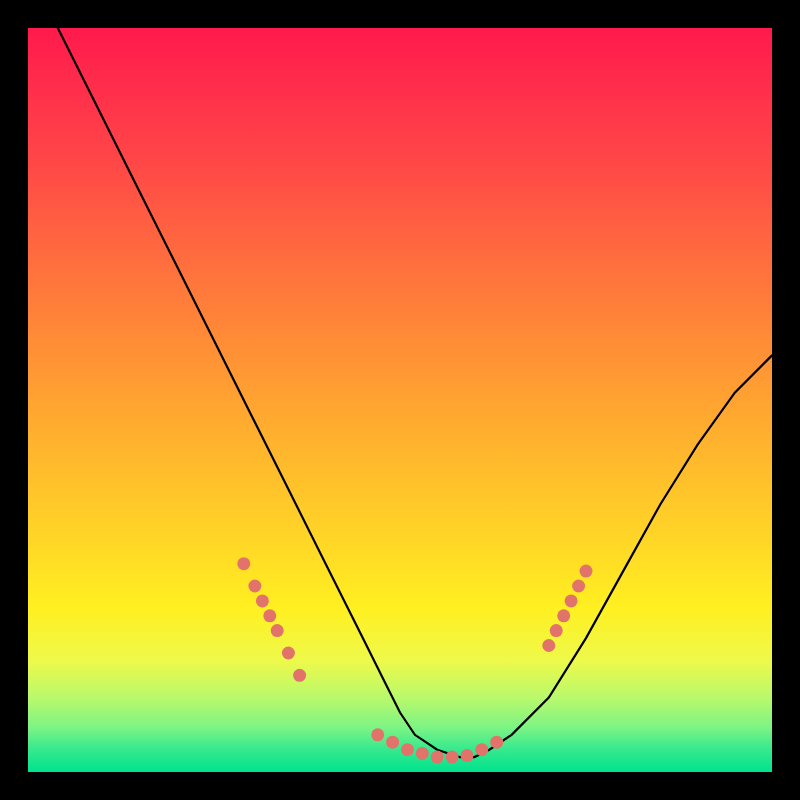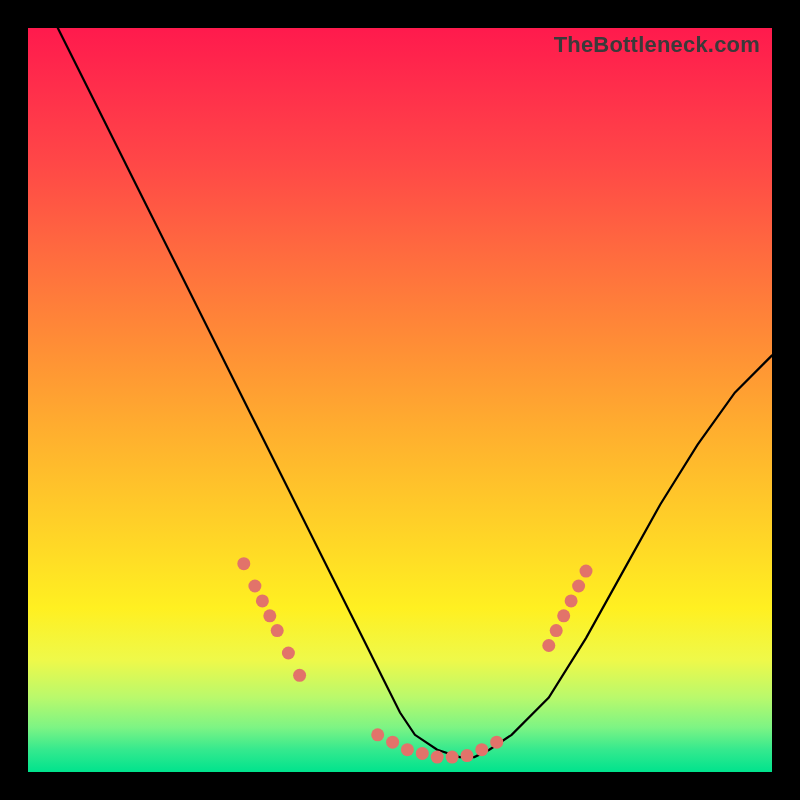--- a/index.html
+++ b/index.html
@@ -58,21 +58,20 @@
     height: 744px;
     overflow: visible;
   }
 </style>
 </head>
 <body>
 
 <div class="frame">
   <div class="plot-area">
 
-    <div class="watermark">TheBottleneck.com</div>
 
     <svg class="curve" viewBox="0 0 744 744" preserveAspectRatio="none">
       <path id="main-curve" fill="none" stroke="#000" stroke-width="2.2" stroke-linecap="round" d="M29.8,0.0 L74.4,89.3 L111.6,163.7 L148.8,238.1 L186.0,312.5 L223.2,386.9 L260.4,461.3 L297.6,535.7 L334.8,610.1 L357.1,654.7 L372.0,684.5 L386.9,706.8 L409.2,721.7 L431.5,729.1 L446.4,729.1 L461.3,721.7 L483.6,706.8 L520.8,669.6 L558.0,610.1 L595.2,543.1 L632.4,476.2 L669.6,416.6 L706.8,364.6 L744.0,327.4 "></path>
       <g id="marker-layer">
           <circle cx="215.8" cy="535.7" r="6.5" fill="#e2736a"></circle>
           <circle cx="226.9" cy="558.0" r="6.5" fill="#e2736a"></circle>
           <circle cx="234.4" cy="572.9" r="6.5" fill="#e2736a"></circle>
           <circle cx="241.8" cy="587.8" r="6.5" fill="#e2736a"></circle>
           <circle cx="249.2" cy="602.6" r="6.5" fill="#e2736a"></circle>
           <circle cx="260.4" cy="625.0" r="6.5" fill="#e2736a"></circle>

